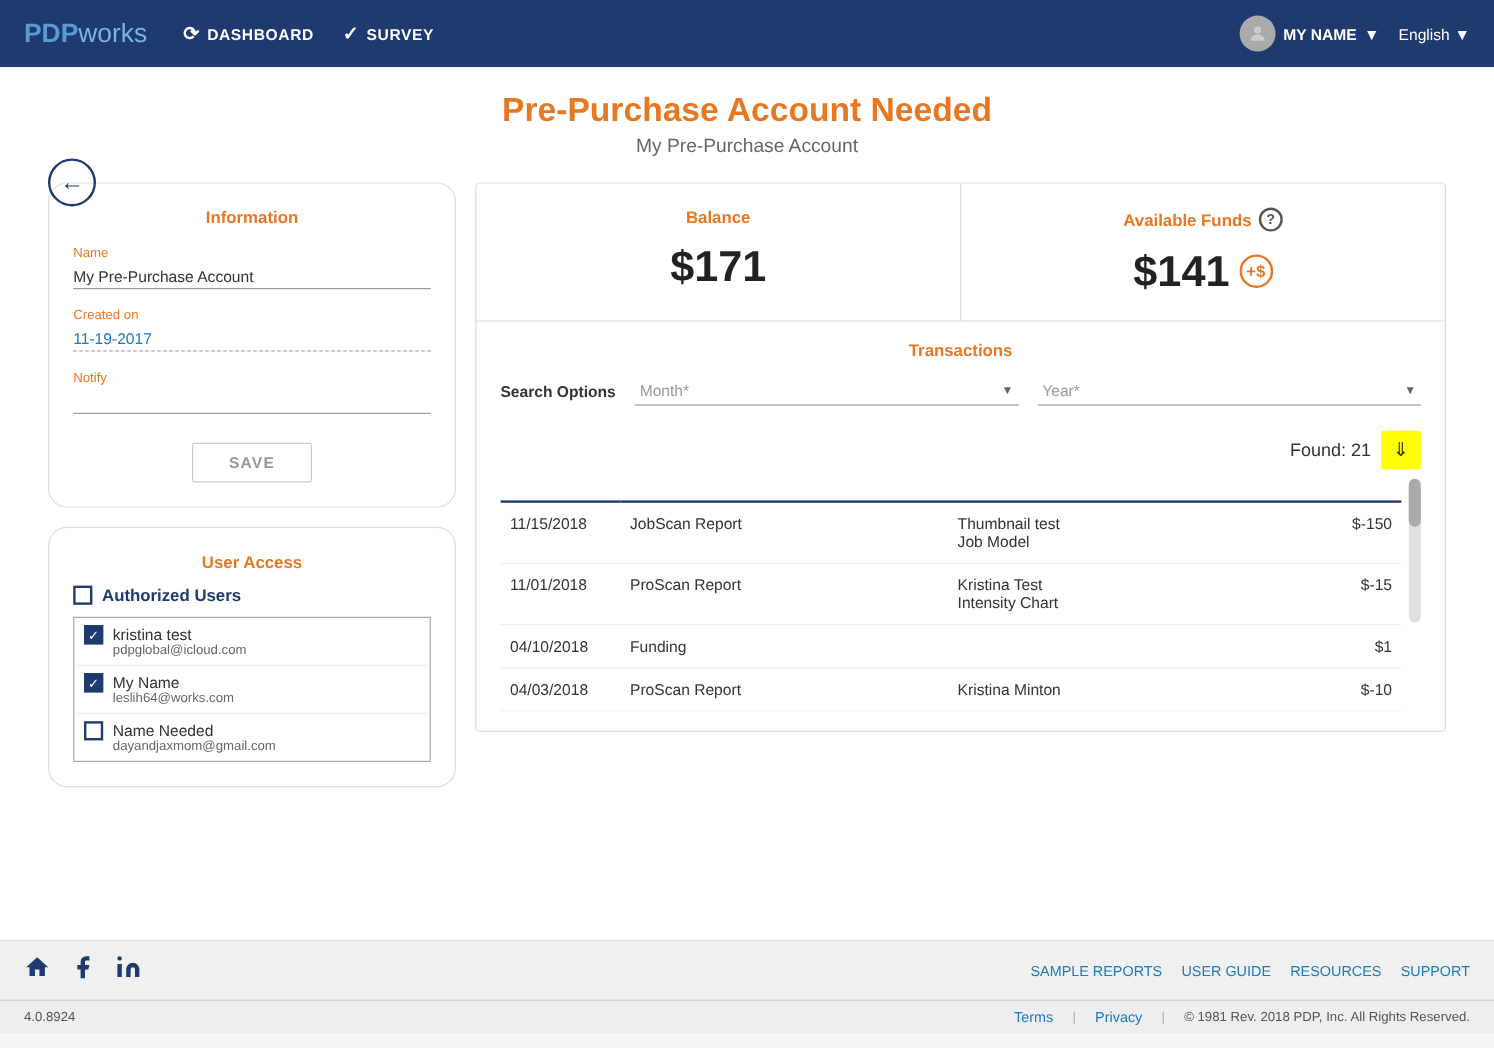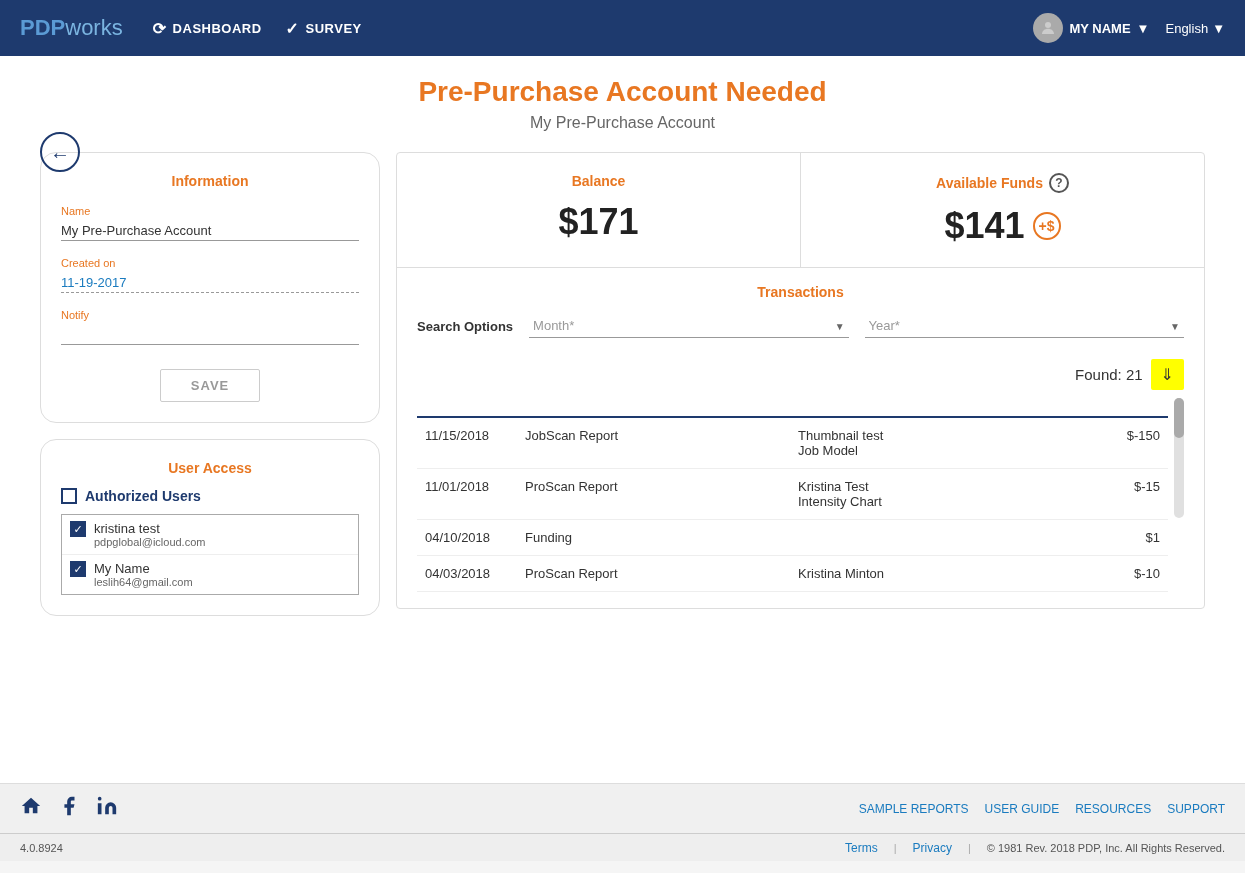--- a/index.html
+++ b/index.html
@@ -563,21 +563,28 @@
             <div class="checkbox checked">✓</div>
             <div>
               <div class="user-name">kristina test</div>
               <div class="user-email">pdpglobal@icloud.com</div>
             </div>
           </div>
           <div class="user-item">
             <div class="checkbox checked">✓</div>
             <div>
               <div class="user-name">My Name</div>
-              <div class="user-email">leslih64@gmail.com</div>
+              <div class="user-email">leslih64@works.com</div>
+            </div>
+          </div>
+          <div class="user-item">
+            <div class="checkbox"></div>
+            <div>
+              <div class="user-name">Name Needed</div>
+              <div class="user-email">dayandjaxmom@gmail.com</div>
             </div>
           </div>
         </div>
       </div>
 
     </div>
 
     <div class="right-panel">
 
       <div class="balance-row">

